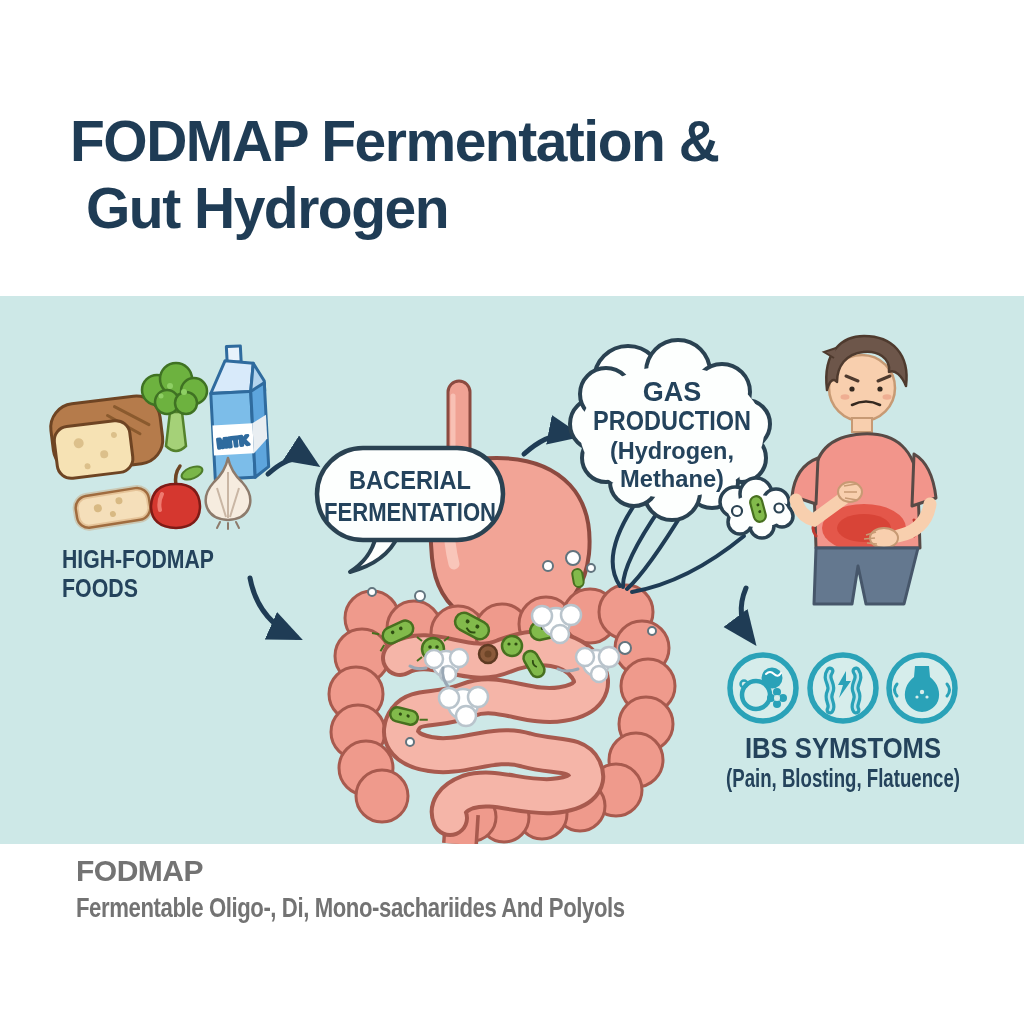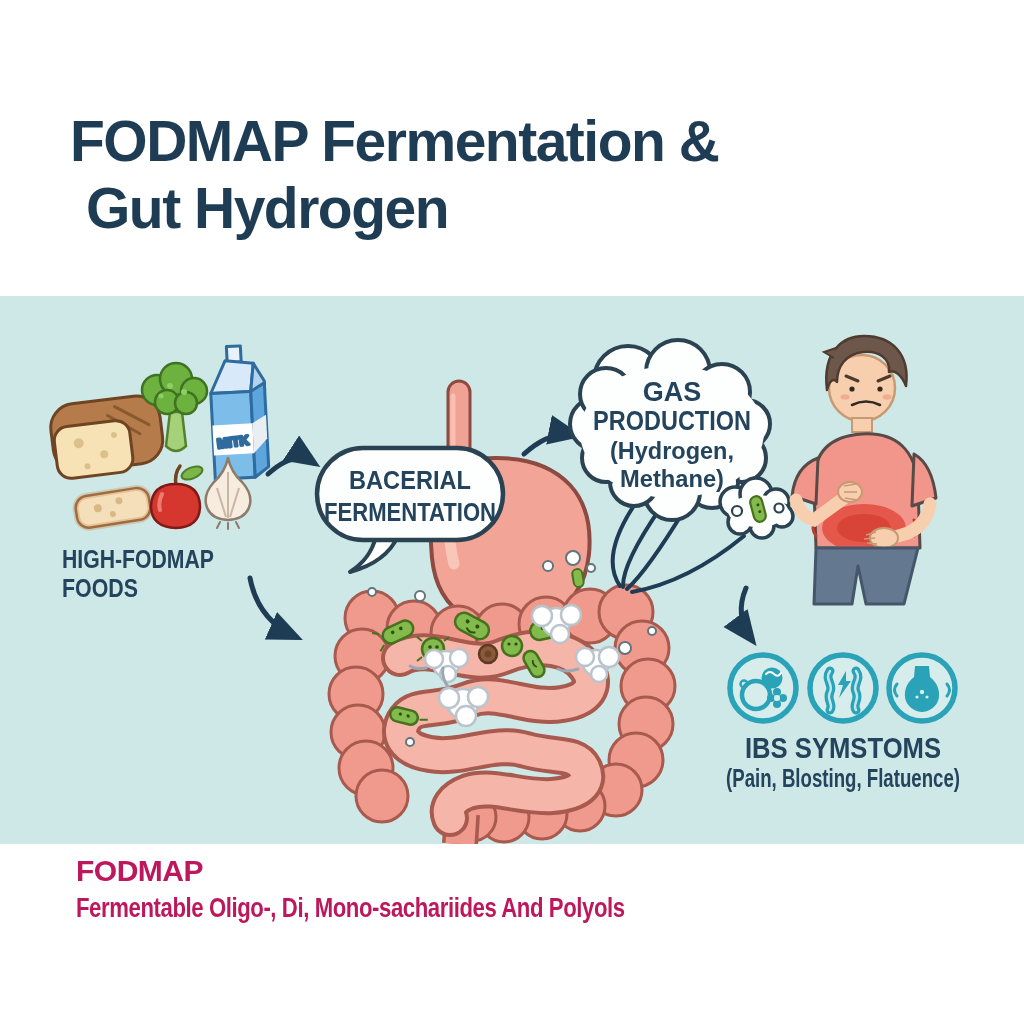--- a/index.html
+++ b/index.html
@@ -4,21 +4,21 @@
 <style>
   html,body{margin:0;padding:0;}
   .page{position:relative;width:1024px;height:1024px;background:#ffffff;overflow:hidden;
         font-family:"Liberation Sans",sans-serif;color:#1f3c55;}
   .title{position:absolute;left:70px;top:108px;font-size:57px;font-weight:bold;
          letter-spacing:-1.5px;line-height:1.18;color:#1f3c55;}
   .title .l2{padding-left:16px;display:block;}
   .panel{position:absolute;left:0;top:296px;width:1024px;height:548px;background:#cde8e7;}
   .panel svg{position:absolute;left:0;top:0;}
   svg text{font-family:"Liberation Sans",sans-serif;font-weight:bold;fill:#24435c;}
-  .footer{position:absolute;left:76px;top:854px;color:#be185d;}
+  .footer{position:absolute;left:76px;top:854px;color:#737373;}
   .footer .acro{font-size:30px;font-weight:bold;letter-spacing:-0.5px;}
   .footer .def{font-size:27px;font-weight:bold;letter-spacing:-0.5px;margin-top:5px;
                transform:scaleX(.82);transform-origin:left center;white-space:nowrap;}
 </style>
 </head>
 <body>
 
 <div class="page">
 
   <h1 class="title" style="margin:0;">

